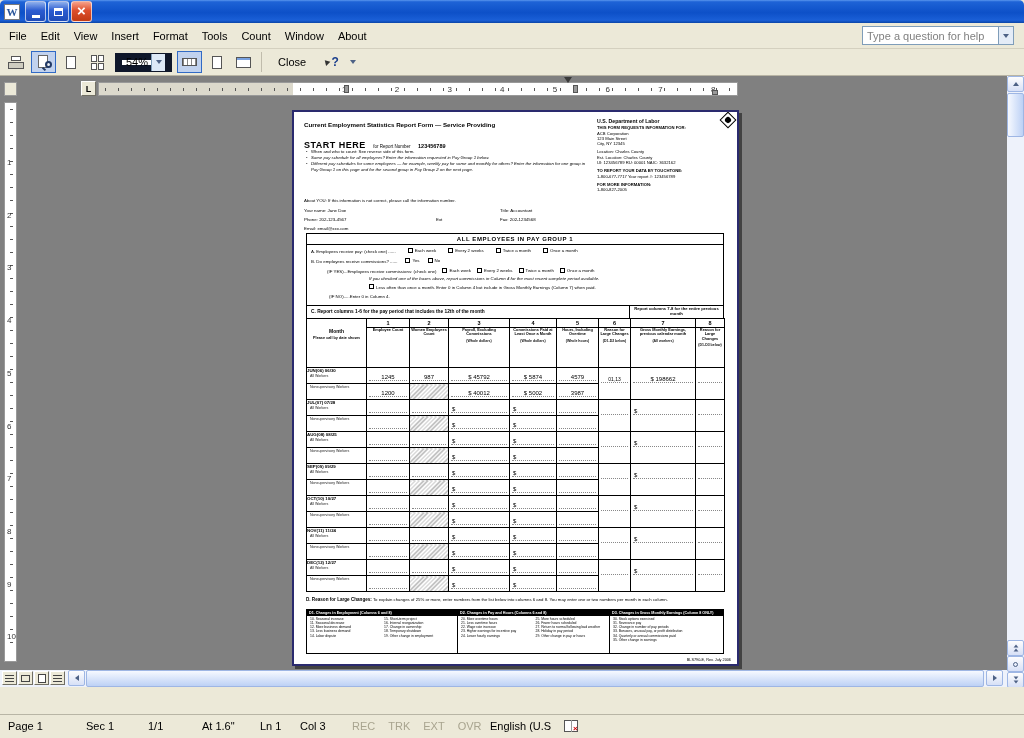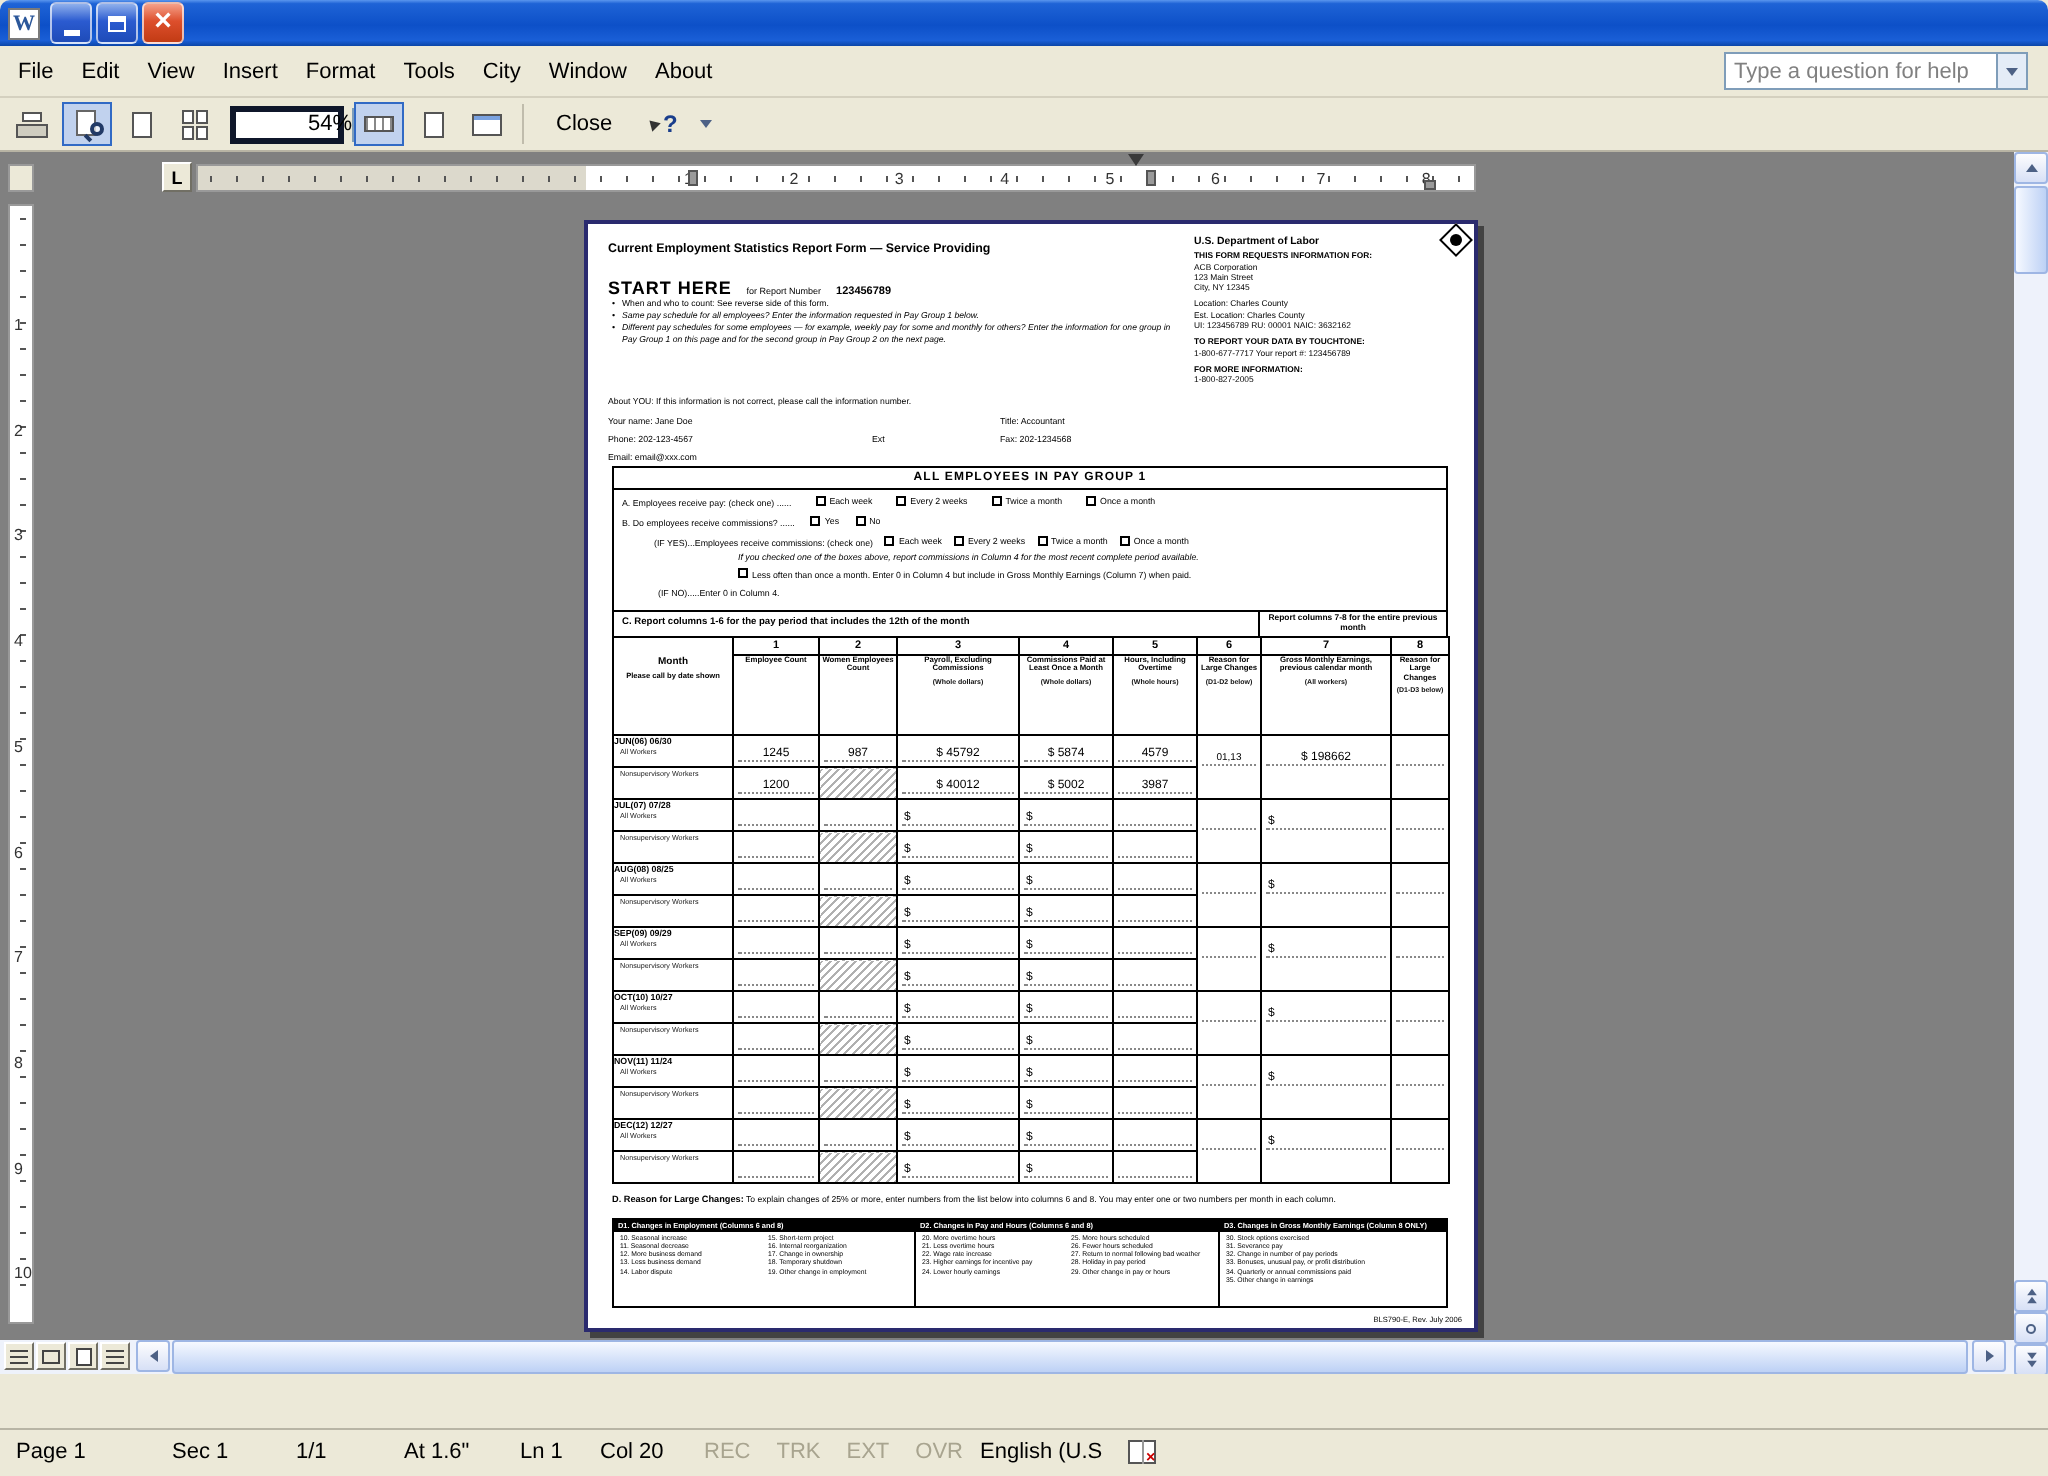--- a/index.html
+++ b/index.html
@@ -49,22 +49,22 @@
   .pr-paper{position:absolute;top:0;left:3px;width:10px;height:5px;background:#fff;border:1px solid #555;}
   .pr-body{position:absolute;bottom:0;left:0;width:16px;height:7px;background:#cfcdc0;border:1px solid #555;}
   .ic-mag{position:relative;width:16px;height:15px;}
   .mag-page{position:absolute;left:2px;top:0;width:10px;height:13px;background:#fff;border:1px solid #666;}
   .mag-circle{position:absolute;right:0;bottom:2px;width:7px;height:7px;border:2px solid #223a66;
     border-radius:50%;background:rgba(255,255,255,.7);}
   .mag-handle{position:absolute;right:6px;bottom:0;width:4px;height:2px;background:#223a66;transform:rotate(45deg);}
   .ic-1pg{width:10px;height:13px;background:#fff;border:1px solid #555;}
   .ic-mpg{display:grid;grid-template-columns:6px 6px;gap:1px;}
   .ic-mpg i{width:6px;height:7px;background:#fff;border:1px solid #555;}
-  .zoom-combo{width:57px;height:19px;background:#fff;border:3px solid #0f172a;display:flex;
-    align-items:center;margin:0 3px;flex:none;padding-left:32px;}
+  .zoom-combo{width:57px;height:19px;background:#fff;border:7px solid #0f172a;display:flex;
+    align-items:center;margin:0 3px;flex:none;}
   .zoom-val{flex:1;font-size:11px;padding-left:4px;}
   .combo-btn{width:14px;height:17px;background:#DDE9F7;border-left:1px solid #7F9DB9;
     display:flex;align-items:center;justify-content:center;}
   .ic-ruler{width:15px;height:8px;background:#fff;border:1px solid #555;
     background-image:repeating-linear-gradient(90deg,#888 0 1px,transparent 1px 4px);}
   .ic-shrink{width:10px;height:13px;background:#fff;border:1px solid #555;}
   .ic-full{width:15px;height:11px;border:1px solid #555;background:#fff;box-shadow:inset 0 2px 0 #7AA2E0;}
   .ic-help{display:flex;align-items:center;gap:2px;}
   .harrow{width:0;height:0;border-top:3px solid transparent;border-bottom:3px solid transparent;
     border-right:5px solid #333;transform:rotate(45deg);}
@@ -240,21 +240,21 @@
   </div>
 
   <div class="menubar">
     <div class="menu-items" id="menu-items">
         <span class="menu-item">File</span>
         <span class="menu-item">Edit</span>
         <span class="menu-item">View</span>
         <span class="menu-item">Insert</span>
         <span class="menu-item">Format</span>
         <span class="menu-item">Tools</span>
-        <span class="menu-item">City</span>
+        <span class="menu-item">Count</span>
         <span class="menu-item">Window</span>
         <span class="menu-item">About</span>
       </div>
     <div class="question-box">
       <span class="q-text">Type a question for help</span>
       <span class="q-btn">
           <i class="tri-d"></i>
         </span>
     </div>
   </div>
@@ -1206,21 +1206,21 @@
       </div>
   </div>
 
   <div class="statusarea">
     <div class="statusbar">
       <span class="st pg">Page 1</span>
       <span class="st sec">Sec 1</span>
       <span class="st pof">1/1</span>
       <span class="st at">At 1.6"</span>
       <span class="st ln">Ln 1</span>
-      <span class="st col">Col 20</span>
+      <span class="st col">Col 3</span>
       <span id="modes"><span class="mode">REC</span><span class="mode">TRK</span><span class="mode">EXT</span><span class="mode">OVR</span></span>
       <span class="st lang">English (U.S</span>
       <span class="spell-icon">
         <span class="spell-book"></span>
           <span class="spell-mid"></span>
           <span class="spell-x">×</span>
       </span>
     </div>
   </div>
 

